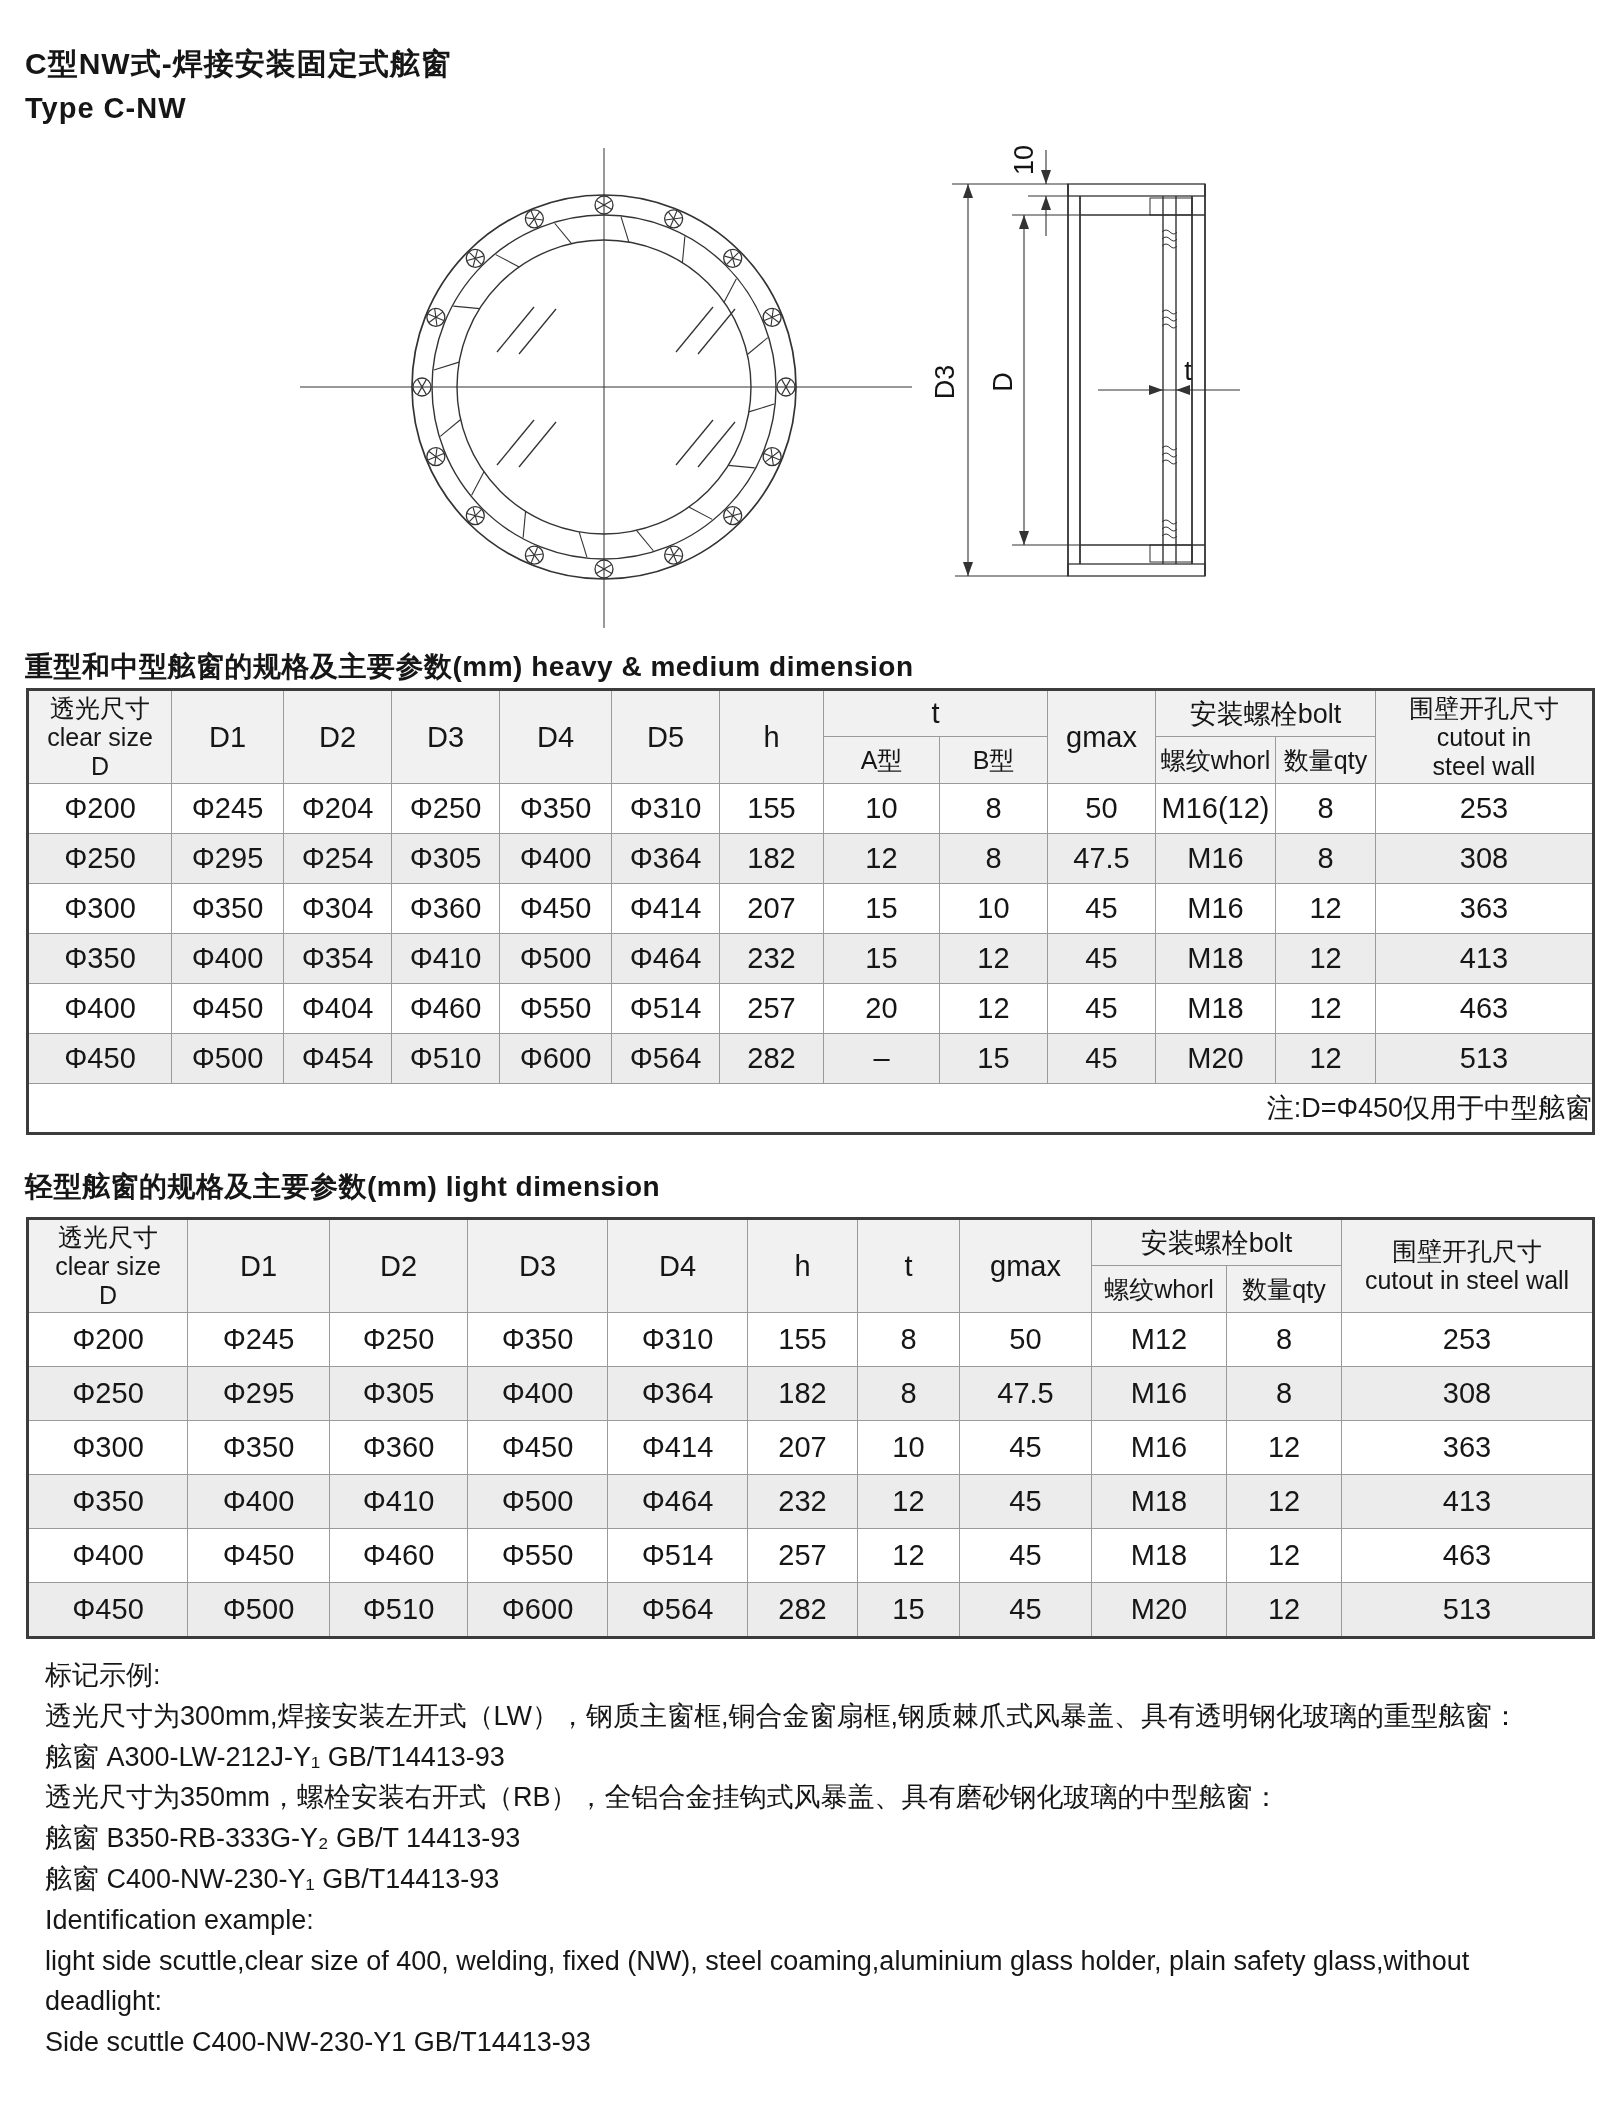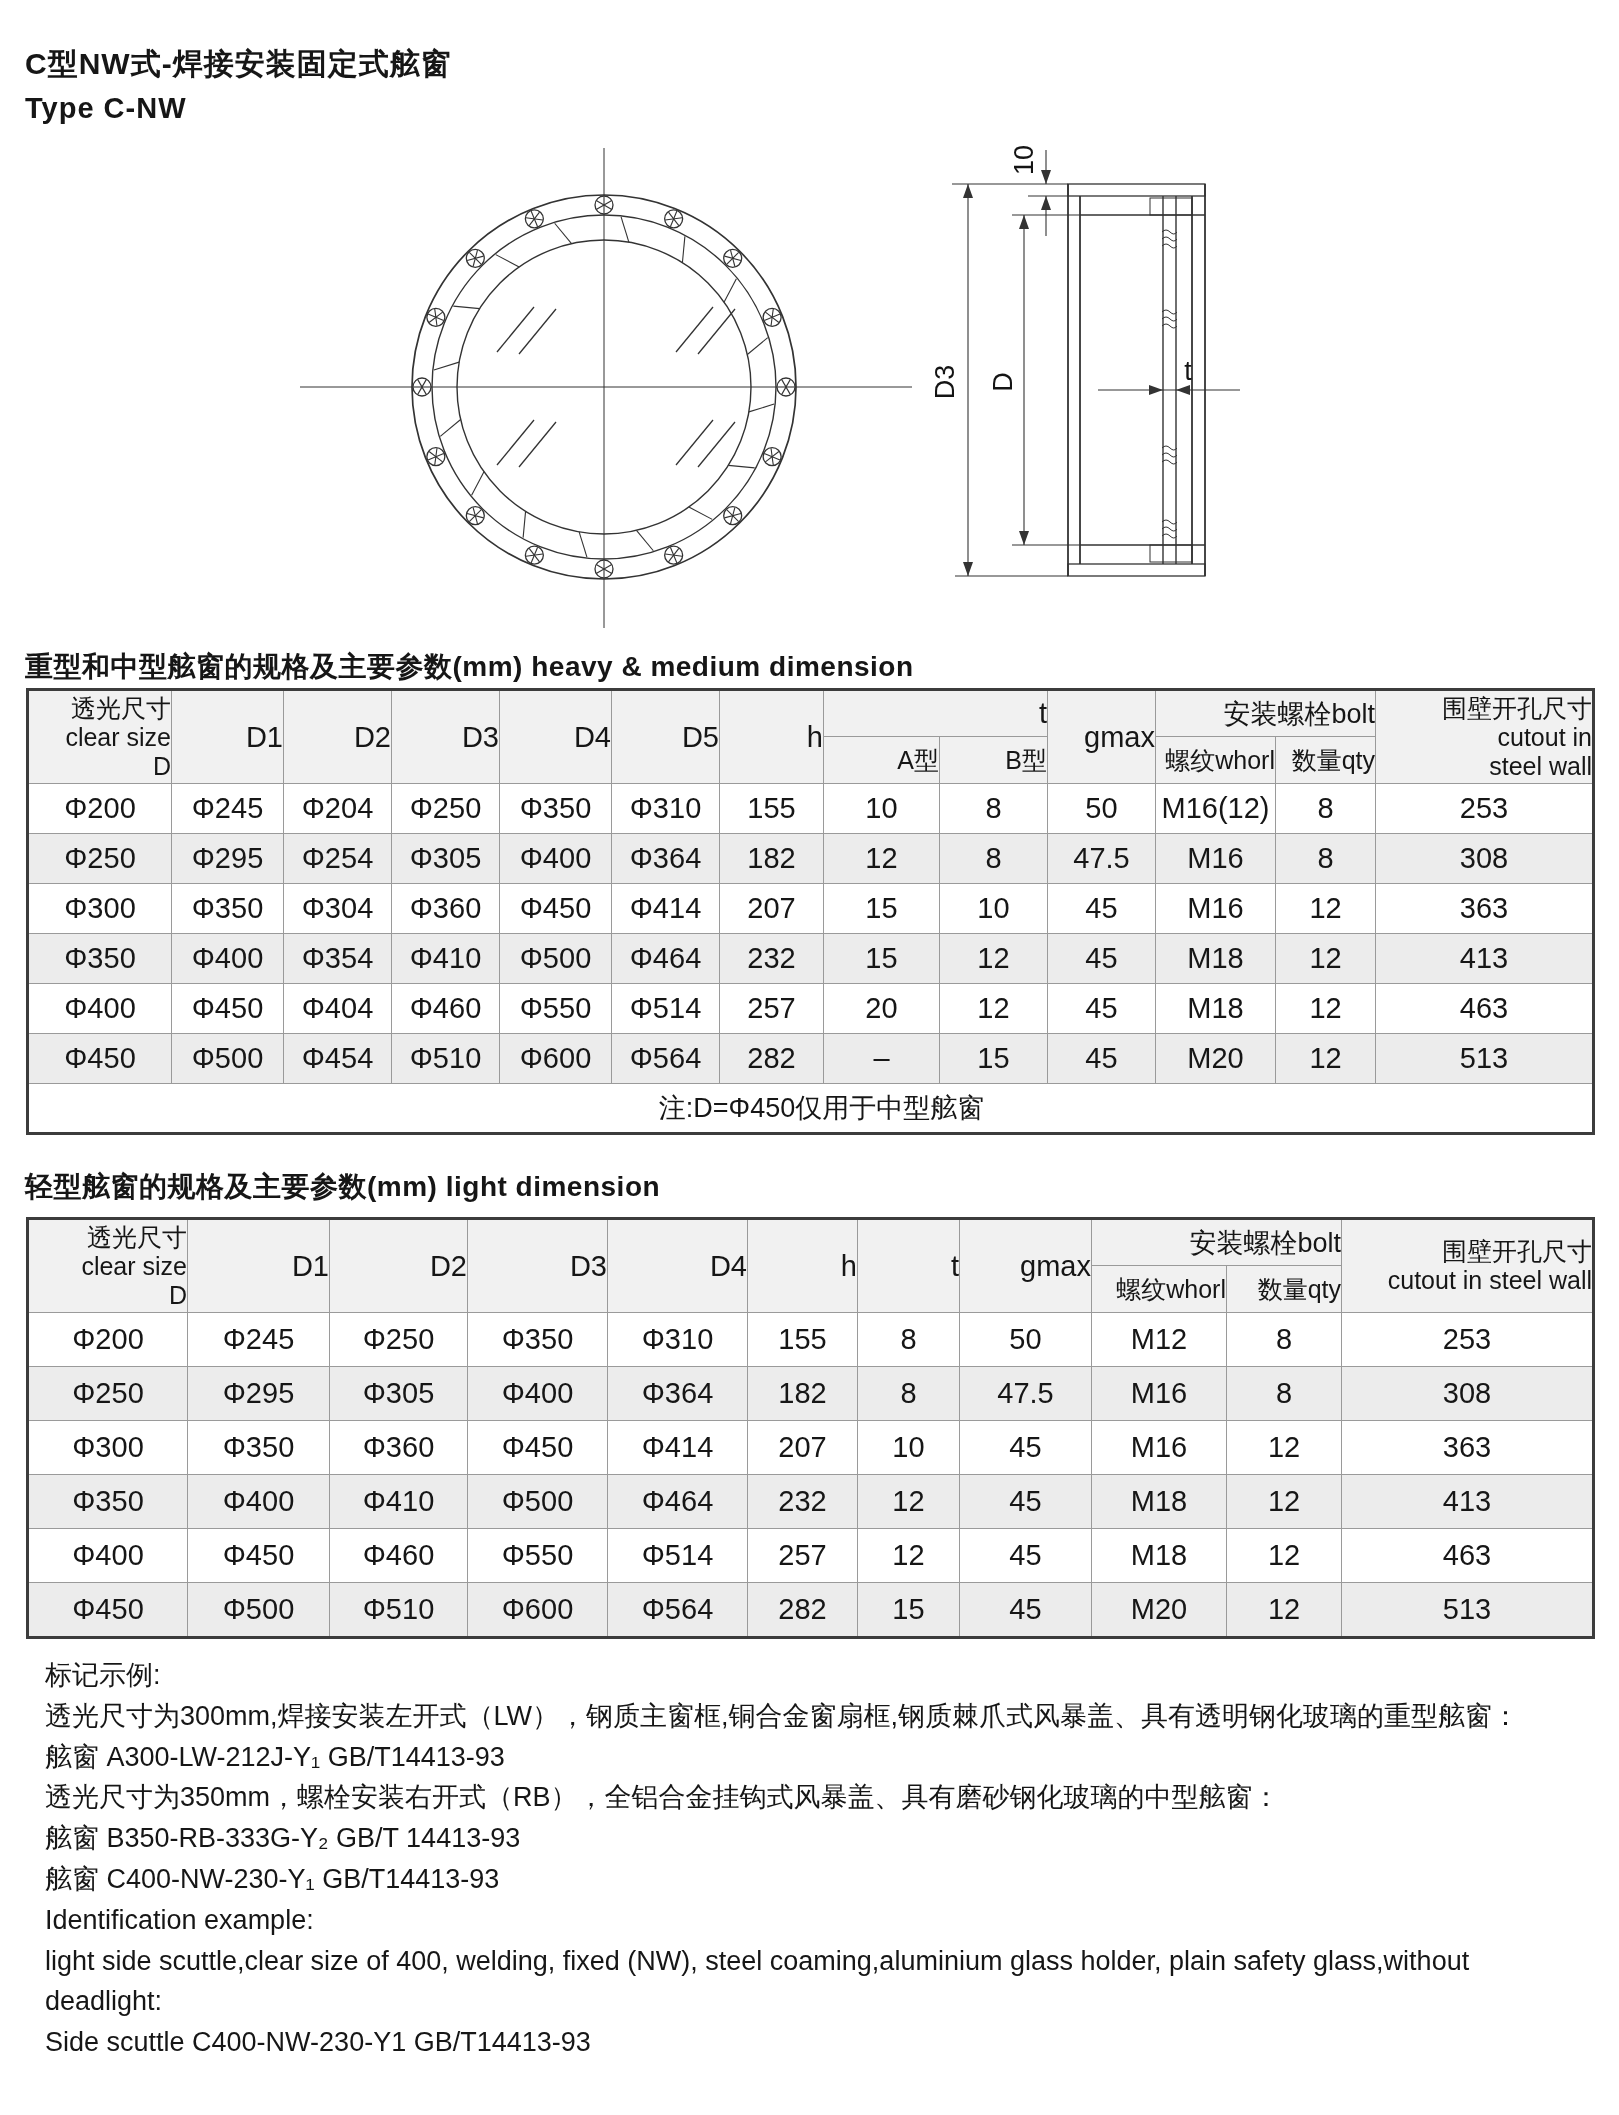--- a/index.html
+++ b/index.html
@@ -6,29 +6,29 @@
   .page{position:relative;width:1603px;height:2115px;background:#ffffff;overflow:hidden;
         font-family:"Liberation Sans","DejaVu Sans",sans-serif;color:#161616;}
   .abs{position:absolute;}
   .title-zh{left:25px;top:44px;font-size:30px;font-weight:bold;letter-spacing:1px;}
   .title-en{left:25px;top:92px;font-size:29px;font-weight:bold;letter-spacing:1px;}
   .section-title{font-size:28px;font-weight:bold;letter-spacing:0.5px;}
   table.spec{position:absolute;left:26px;width:1566px;border-collapse:collapse;table-layout:fixed;
              border:3px solid #3c3c3c;background:#fff;}
   .spec th,.spec td{border:1px solid #9a9a9a;text-align:center;vertical-align:middle;
                     padding:0;overflow:hidden;}
-  .spec th{font-weight:normal;background:#f1f1f1;font-size:29px;text-align:right;}
+  .spec th{font-weight:normal;background:#f1f1f1;font-size:29px;}
   .spec th.sub{font-size:25px;}
   .spec th.pre{white-space:pre-line;font-size:25px;line-height:29px;}
   .spec tr.hr1 th{height:45px;}
   .spec tr.hr2 th{height:46px;}
   .t1 tbody td{height:49px;font-size:29px;}
   .t2 tbody td{height:53px;font-size:29px;}
   .spec tbody tr.alt td{background:#ececec;}
-  .t1 tfoot td{height:48px;font-size:27px;text-align:center;padding-left:22px;background:#fff;}
+  .t1 tfoot td{height:48px;font-size:27px;text-align:right;padding-left:22px;background:#fff;}
   .examples{left:25px;top:1655px;width:1578px;font-size:27px;line-height:40.8px;}
   .examples div{white-space:nowrap;margin-left:20px;}
   svg{display:block;}
   .draw line,.draw circle,.draw path,.draw rect{stroke:#333;fill:none;}
   #bolts circle{fill:#fff;stroke:#333;stroke-width:1.3;}
   #bolts line{stroke:#333;stroke-width:1.1;}
   .dim{stroke-width:1.1;}
   .arrow{fill:#333;stroke:none;}
   .dimtext{fill:#141414;font-size:27px;font-family:"Liberation Sans","DejaVu Sans",sans-serif;}
 </style>

